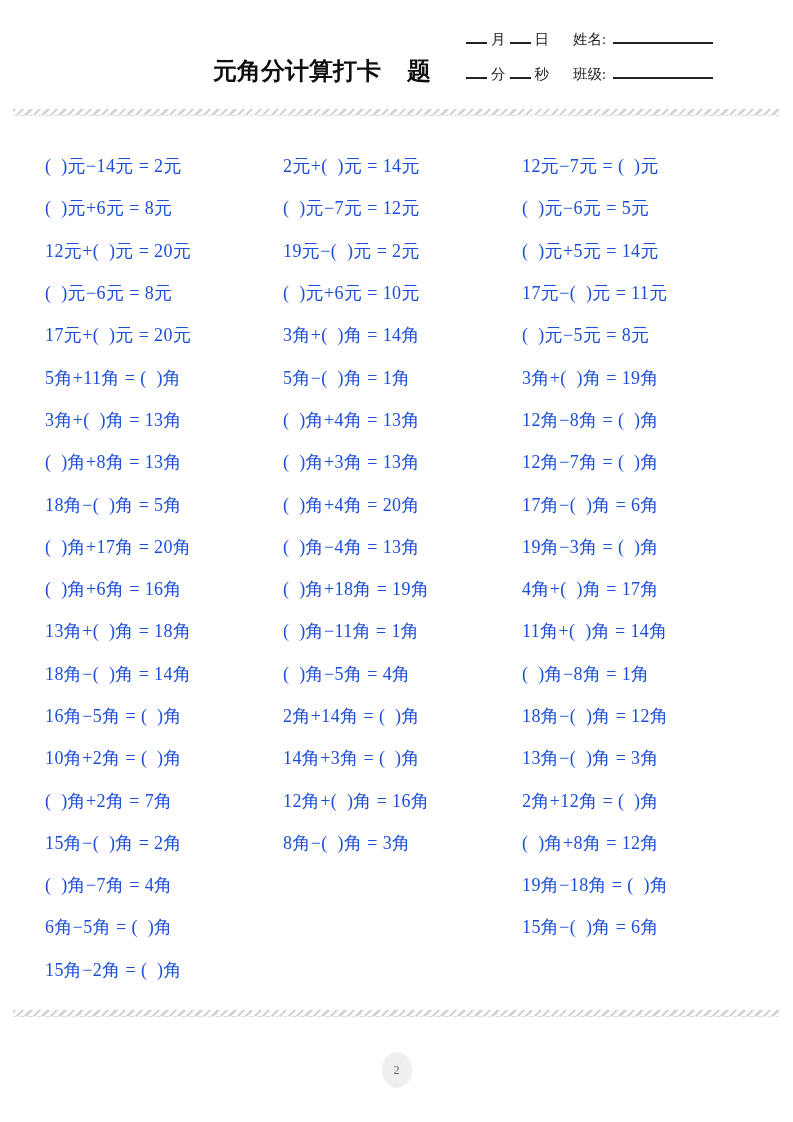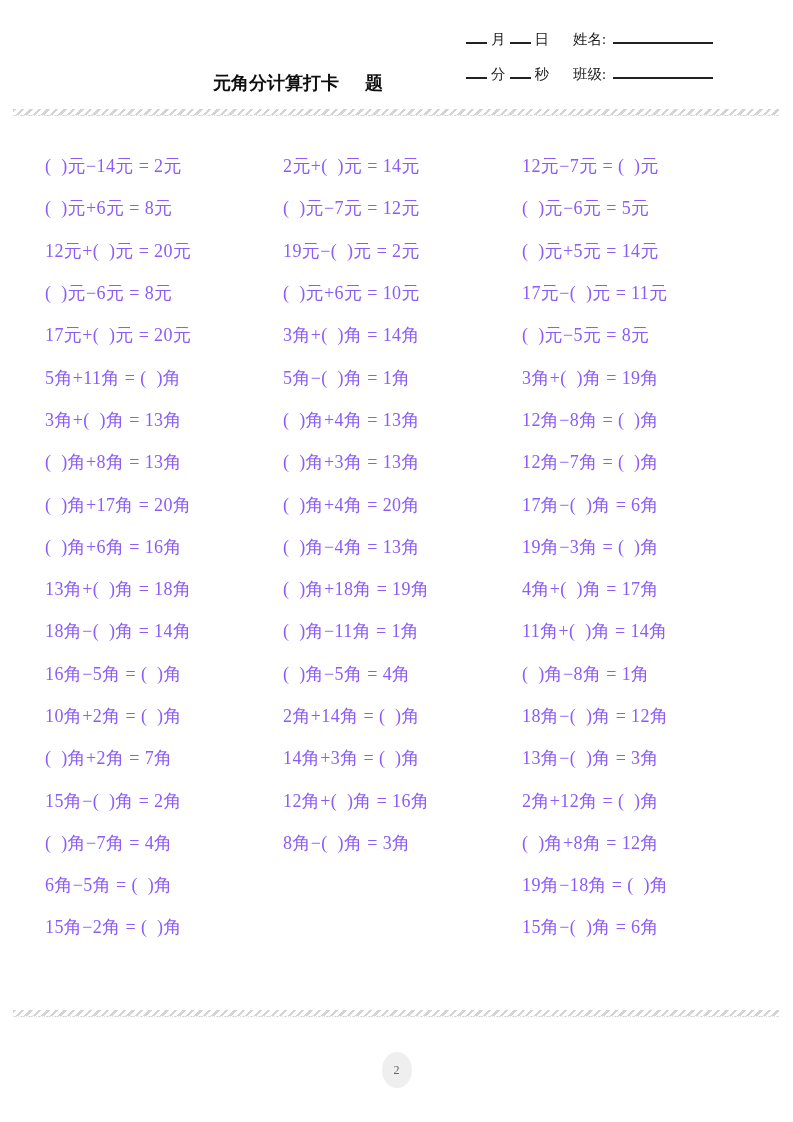--- a/index.html
+++ b/index.html
@@ -10,23 +10,22 @@
     background: #ffffff;
     font-family: "Liberation Serif", "DejaVu Serif", serif;
     color: #212121;
     overflow: hidden;
     margin: 0 auto;
   }
   
   .title {
     position: absolute; left: 213px; top: 55px;
     font-family: "Liberation Sans", "DejaVu Sans", sans-serif;
-    font-weight: bold; font-size: 18px; color: #0f0f0f;
+    font-weight: bold; font-size: 24px; color: #0f0f0f;
     white-space: nowrap;
-    margin-top: 16px;
   }
   .title-gap { display: inline-block; width: 26px; }
   .meta {
     position: absolute; left: 462px; top: 30px;
     font-size: 14.5px; color: #1c1c1c;
     font-family: "Liberation Serif", "DejaVu Serif", serif;
   }
   .meta-row { display: flex; align-items: baseline; height: 20px; margin-bottom: 15px; white-space: nowrap; }
   .blank {
     display: inline-block; width: 21px; height: 13px;
@@ -49,21 +48,21 @@
   }
   .col-1 { width: 283px; padding-left: 45px; }
   .col-2 { width: 239px; }
   .col-3 { flex: 1; }
   .problem {
     height: 42.3px;
     display: flex; align-items: center;
     font-size: 18px;
     letter-spacing: 0.4px;
     white-space: pre;
-    color: #8b5cf6;
+    color: #1d4ed8;
   }
   
   .badge {
     position: absolute; left: 50%; top: 1052px; transform: translateX(-50%);
     width: 30px; height: 36px; border-radius: 50%;
     background: #efefef;
     display: flex; align-items: center; justify-content: center;
     font-size: 12px; color: #666;
     font-family: "Liberation Serif", "DejaVu Serif", serif;
   }
@@ -103,20 +102,21 @@
   <div class="problems" id="problems">
       <div class="col-1">
         <div class="problem">(  )元−14元 = 2元</div>
         <div class="problem">(  )元+6元 = 8元</div>
         <div class="problem">12元+(  )元 = 20元</div>
         <div class="problem">(  )元−6元 = 8元</div>
         <div class="problem">17元+(  )元 = 20元</div>
         <div class="problem">5角+11角 = (  )角</div>
         <div class="problem">3角+(  )角 = 13角</div>
         <div class="problem">(  )角+8角 = 13角</div>
+        <div class="problem">18角−(  )角 = 5角</div>
         <div class="problem">(  )角+17角 = 20角</div>
         <div class="problem">(  )角+6角 = 16角</div>
         <div class="problem">13角+(  )角 = 18角</div>
         <div class="problem">18角−(  )角 = 14角</div>
         <div class="problem">16角−5角 = (  )角</div>
         <div class="problem">10角+2角 = (  )角</div>
         <div class="problem">(  )角+2角 = 7角</div>
         <div class="problem">15角−(  )角 = 2角</div>
         <div class="problem">(  )角−7角 = 4角</div>
         <div class="problem">6角−5角 = (  )角</div>

